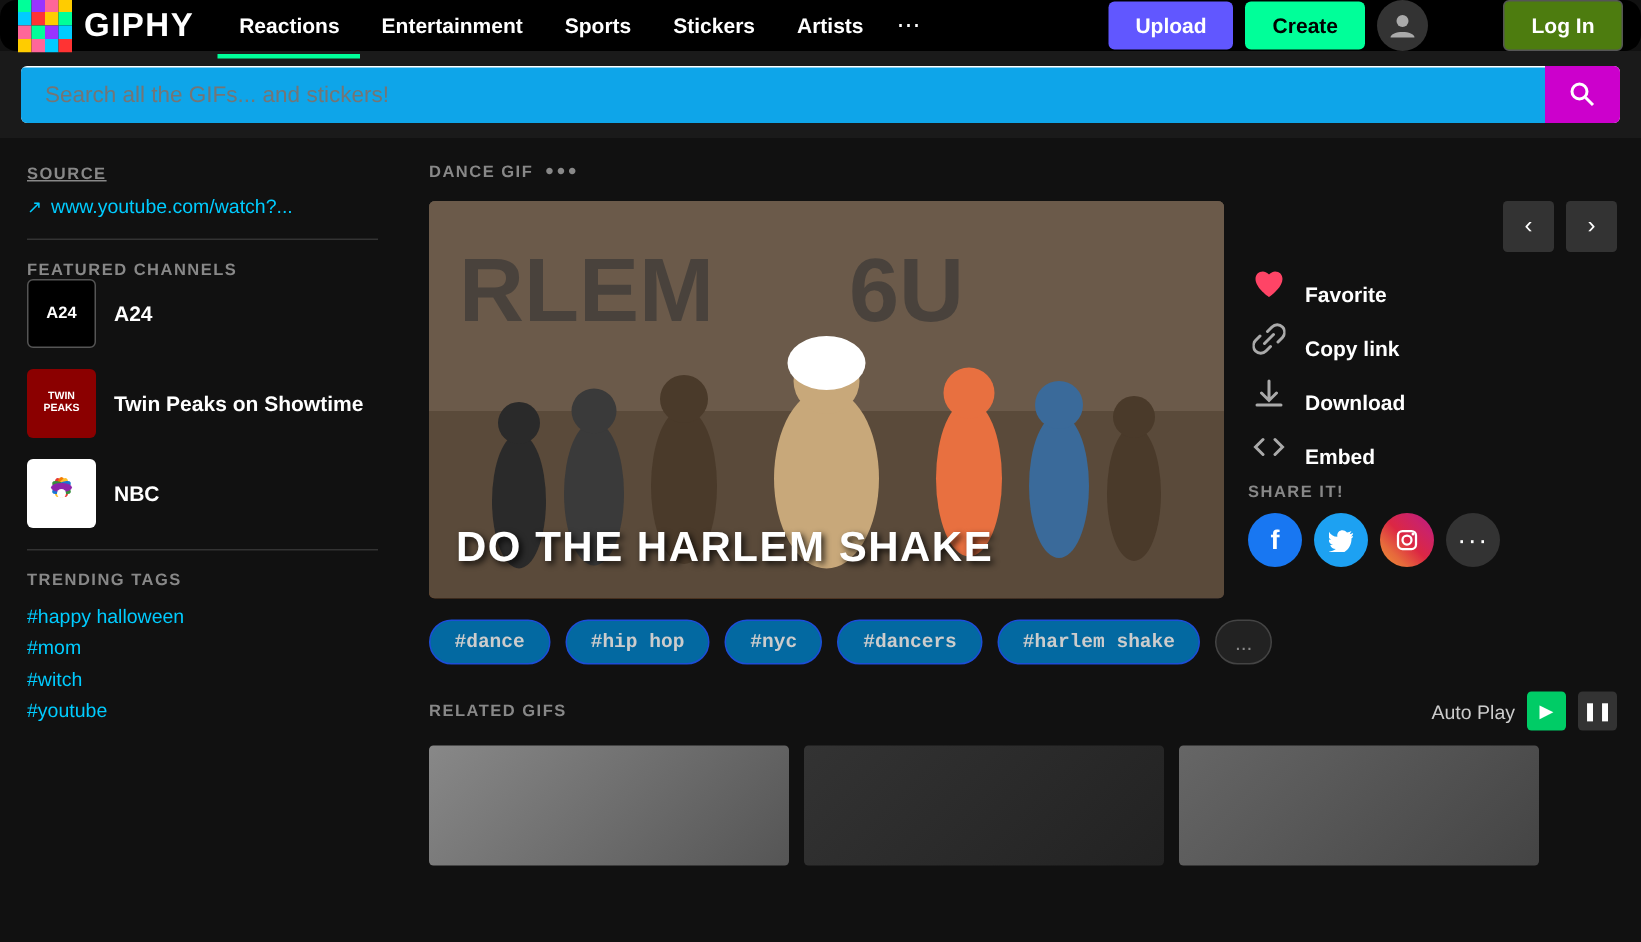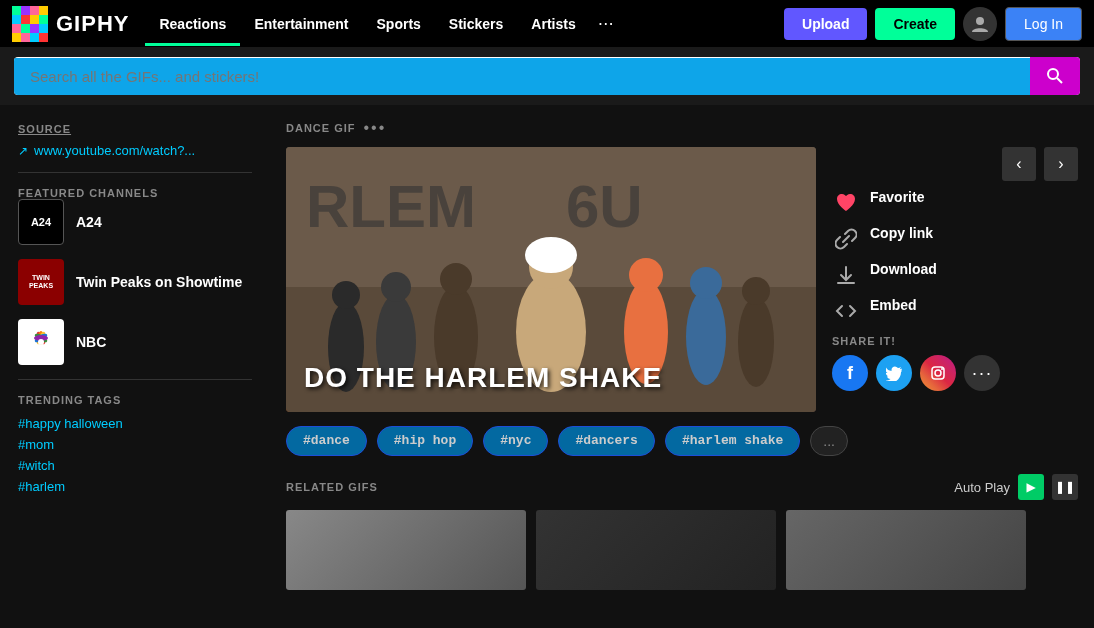--- a/index.html
+++ b/index.html
@@ -3,23 +3,24 @@
   <meta charset="utf-8">
   <style>
     * { box-sizing: border-box; margin: 0; padding: 0; }
     body { background: #111; color: #fff; font-family: 'Arial', sans-serif; font-size: 14px; width: 1094px; height: 628px; overflow: hidden; }
 
     
     .header {
       display: flex;
       align-items: center;
       background: #000;
-      height: 47px;
+      height: 34px;
       padding: 0 12px;
       gap: 8px;
+      border-radius: 11px;
     }
     .logo-box {
       display: flex;
       align-items: center;
       gap: 8px;
       margin-right: 8px;
     }
     .logo-icon {
       width: 36px;
       height: 36px;
@@ -91,28 +92,29 @@
       background: #333;
       border-radius: 50%;
       display: flex;
       align-items: center;
       justify-content: center;
       cursor: pointer;
       color: #fff;
       font-size: 16px;
     }
     .btn-login {
-      background: #3b82f6;
+      background: #4d7c0f;
       color: #fff;
       border: 1px solid #555;
       border-radius: 4px;
       padding: 8px 18px;
       font-size: 14px;
-      font-weight: 400;
-      cursor: pointer;
+      font-weight: 700;
+      cursor: pointer;
+      margin-left: 42px;
     }
 
     
     .search-bar-wrap {
       background: #1a1a1a;
       padding: 10px 14px;
       display: flex;
       align-items: center;
     }
     .search-input-wrap {
@@ -297,21 +299,21 @@
       border-radius: 3px;
       color: #fff;
       font-size: 16px;
       cursor: pointer;
       display: flex;
       align-items: center;
       justify-content: center;
     }
     .action-btn {
       display: flex;
-      align-items: flex-start;
+      align-items: flex-end;
       gap: 10px;
       cursor: pointer;
       color: #fff;
       font-size: 14px;
       font-weight: 600;
       padding: 4px 0;
     }
     .action-icon {
       width: 28px;
       height: 28px;
@@ -549,21 +551,21 @@
         </svg>
       </div>
       <span class="channel-name">NBC</span>
     </div>
 
     <hr class="sidebar-divider">
     <div class="trending-title">TRENDING TAGS</div>
     <a class="trending-tag">#happy halloween</a>
     <a class="trending-tag">#mom</a>
     <a class="trending-tag">#witch</a>
-    <a class="trending-tag">#harlem</a>
+    <a class="trending-tag">#youtube</a>
   </aside>
 
   <main class="main-content">
 
     <div class="gif-meta-bar">
       <span class="gif-label">DANCE GIF</span>
       <span class="gif-dots">•••</span>
     </div>
 
     <div class="gif-area-wrap">

